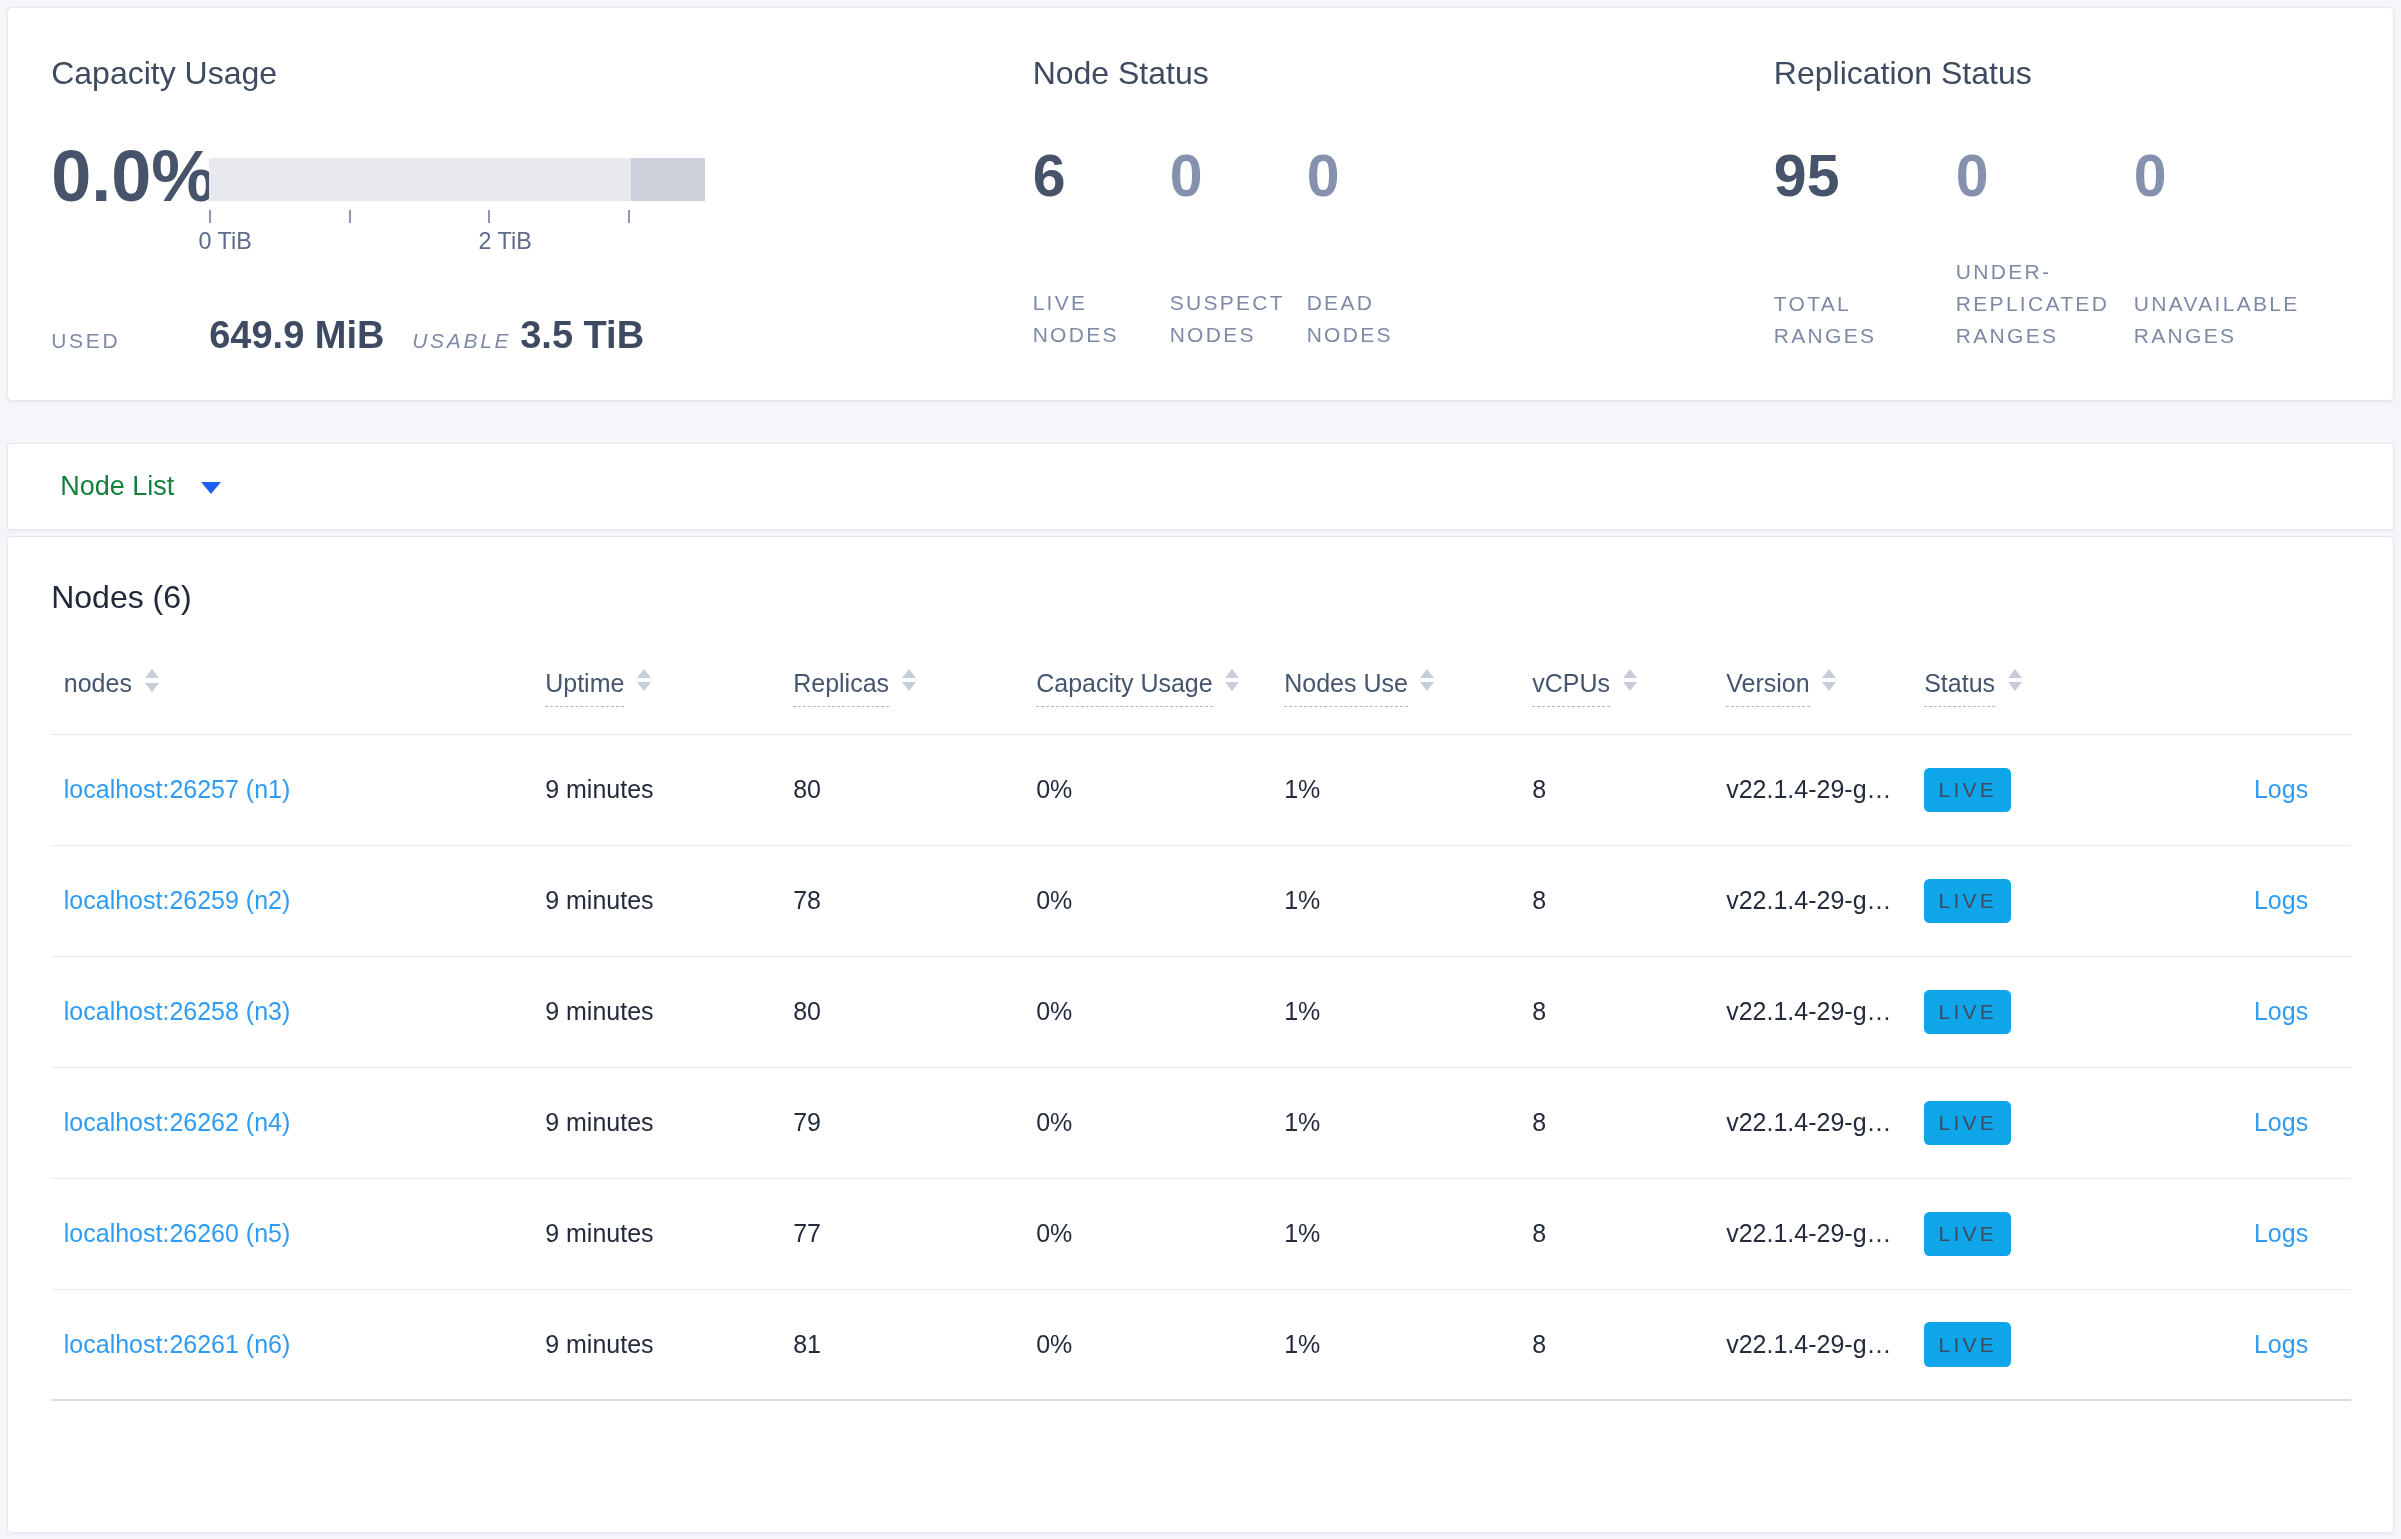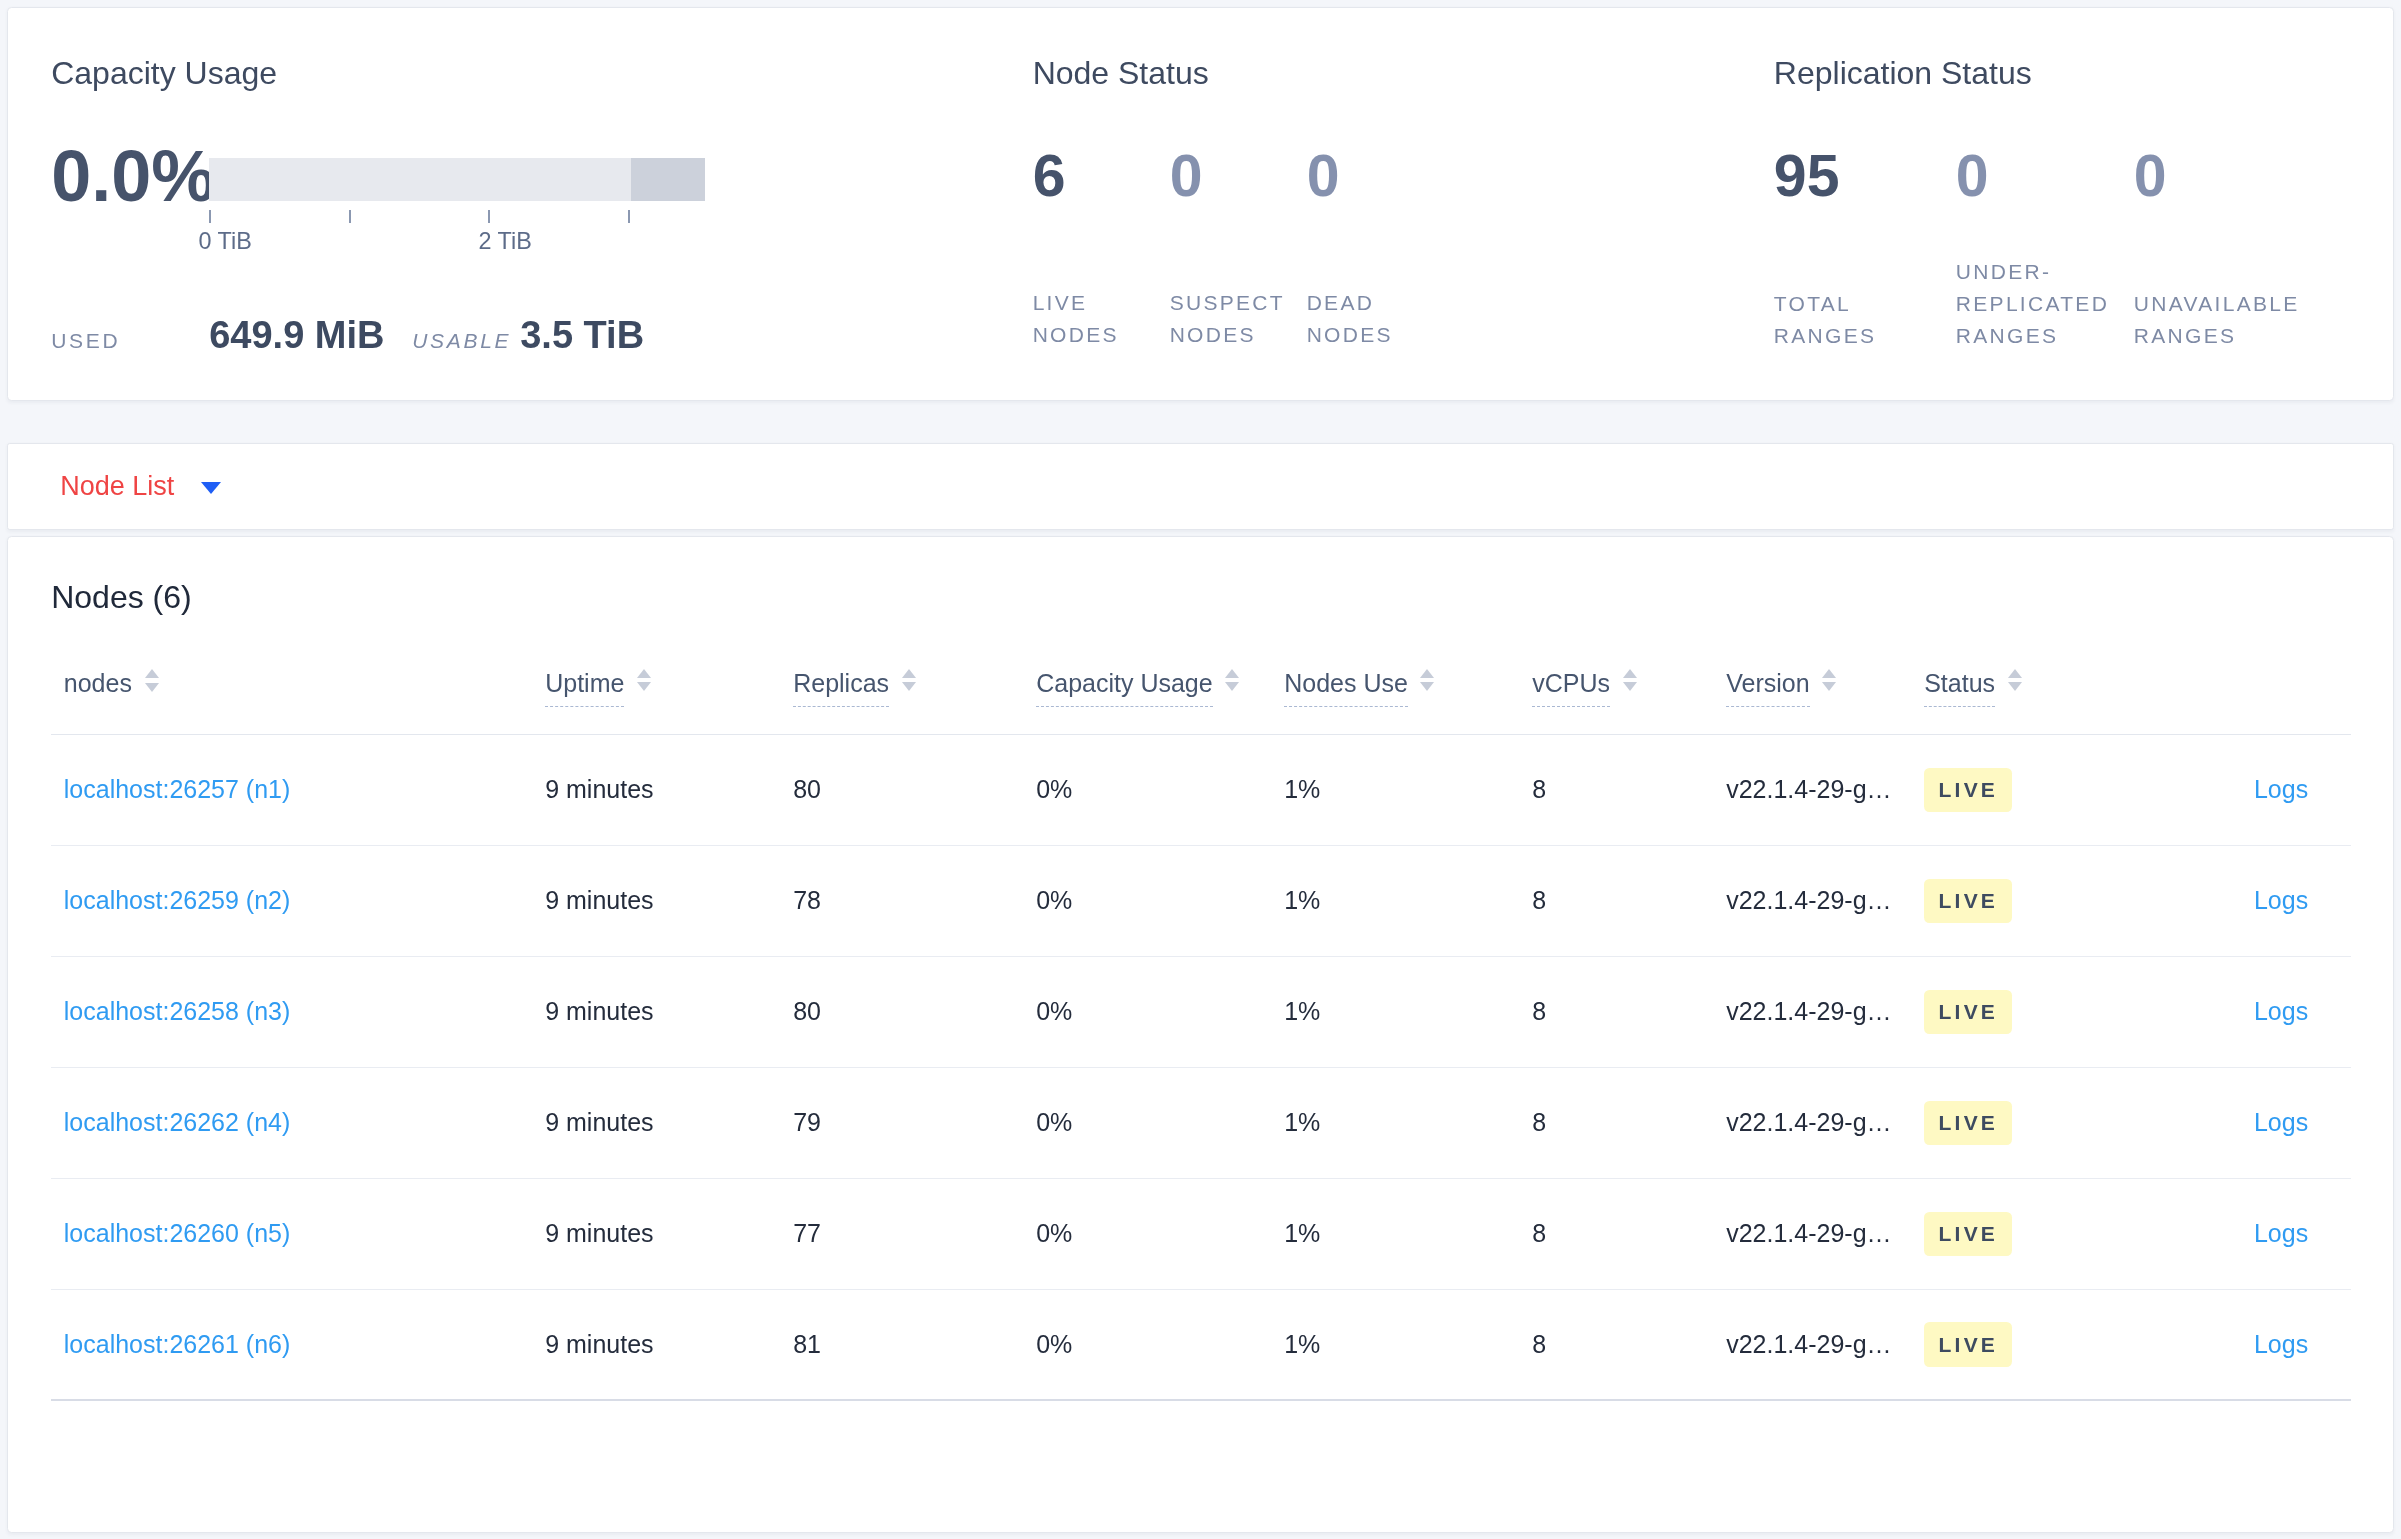--- a/index.html
+++ b/index.html
@@ -80,21 +80,21 @@
 
   
   .node-list-bar {
     margin:42px 7.2px 0;
     height:87px;
     display:flex; align-items:center;
     padding-left:52px;
     border-radius:2.7px;
     cursor:pointer;
   }
-  .dropdown-label { color:#ef4444; font-size:27px; font-weight:500; }
+  .dropdown-label { color:#15803d; font-size:27px; font-weight:500; }
   .caret {
     width:0; height:0; margin-left:27px; margin-top:3.6px;
     border-left:10px solid transparent;
     border-right:10px solid transparent;
     border-top:12.6px solid #1f5ef5;
   }
 
   
   .nodes-card {
     margin:5.4px 7.2px 7.2px;
@@ -137,22 +137,22 @@
     vertical-align:middle;
     border-bottom:1.8px solid #e9ecf2;
     font-size:25px; color:#242c3c;
     white-space:nowrap; overflow:hidden;
   }
   tr.node-row:last-child td { border-bottom:2.7px solid #d8dce6; }
   .node-link, .logs-link { color:#2f9bf2; text-decoration:none; cursor:pointer; }
   td.c-logs { text-align:right; padding-right:43px; }
   .badge {
     display:inline-block;
-    background:#fef9c3; color:#3e4b60;
-    font-size:21px; font-weight:700; letter-spacing:3.2px;
+    background:#0ea5e9; color:#3e4b60;
+    font-size:21px; font-weight:400; letter-spacing:3.2px;
     padding:10.8px 14.4px 10px;
     border-radius:5.4px;
   }
 </style>
 </head>
 <body>
 
 <div class="card summary-card">
 
   <div class="sec-capacity">

